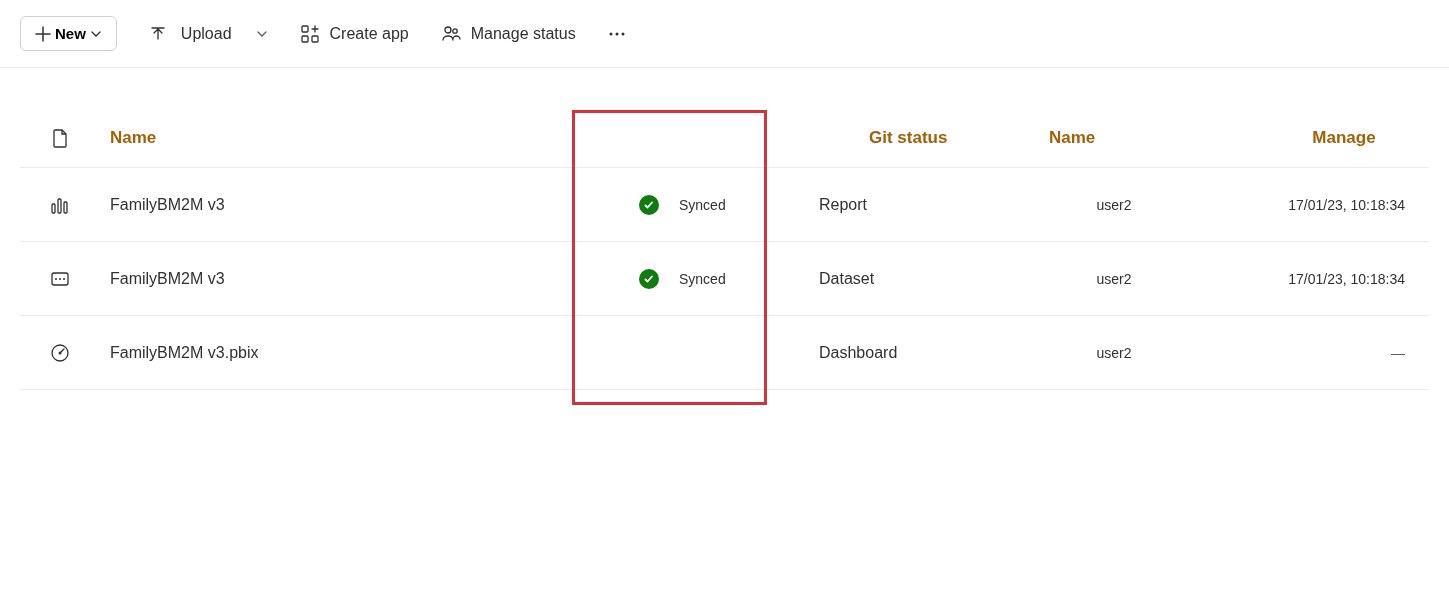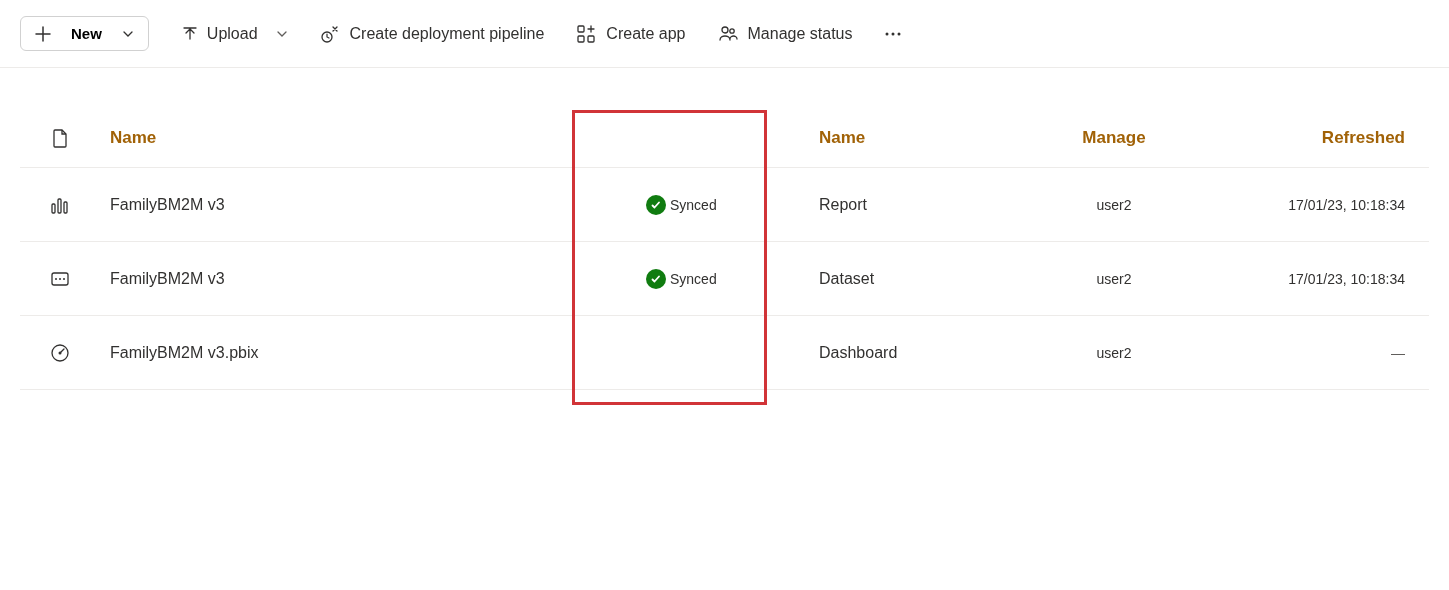--- a/index.html
+++ b/index.html
@@ -12,39 +12,39 @@
     .toolbar {
       display: flex;
       align-items: center;
       padding: 16px 20px;
       border-bottom: 1px solid #edebe9;
       gap: 32px;
     }
     .new-button {
       display: flex;
       align-items: center;
-      gap: 20px;
+      gap: 4px;
       border: 1px solid #d1d1d1;
       border-radius: 6px;
       padding: 8px 14px;
       background: #fff;
       font-weight: 600;
       font-size: 15px;
       cursor: pointer;
       text-align: right;
     }
     .toolbar-item {
       display: flex;
       align-items: center;
       gap: 10px;
       cursor: pointer;
       font-size: 16px;
       color: #323130;
     }
-    .toolbar-item.upload { gap: 8px; }
+    .toolbar-item.upload { gap: 14px; }
     .toolbar-item.upload .chev-holder { margin-left: 10px; }
     .icon { display: inline-flex; align-items: center; justify-content: center; }
     .content {
       padding: 40px 20px 20px 20px;
     }
     .table {
       width: 100%;
     }
     .row {
       display: flex;
@@ -63,23 +63,22 @@
     .col-git { width: 190px; padding-left: 10px; }
     .col-type { width: 210px; font-size: 16px;}
     .col-owner { width: 170px; text-align:center; font-size: 14px;}
     .col-refreshed { width: 230px; text-align:right; padding-right: 24px; font-size: 14px;}
     .header-row .col-owner, .header-row .col-refreshed, .header-row .col-type, .header-row .col-git, .header-row .col-name {
         font-size: 17px;
     }
     .git-cell {
       display: flex;
       align-items: center;
-      gap: 4px;
+      gap: 20px;
       font-size: 14px;
-      margin-left: 7px;
     }
     .synced-circle {
       width: 20px; height: 20px;
       border-radius: 50%;
       background: #107c10;
       display:flex; align-items:center; justify-content:center;
     }
     .unsupported-circle {
       width: 20px; height: 20px;
       border-radius: 50%;
@@ -127,30 +126,20 @@
         </svg>
     </span>
     <span>Upload</span>
     <span class="chev-holder icon">
       <svg width="12" height="12" viewBox="0 0 12 12">
           <path d="M2 4l4 4 4-4" stroke="#605e5c" stroke-width="1.3" fill="none" stroke-linecap="round"></path>
         </svg>
     </span>
   </div>
 
-  <div class="toolbar-item">
-    <span class="icon">
-      <svg width="20" height="20" viewBox="0 0 20 20">
-          <circle cx="7" cy="13" r="5" stroke="#323130" stroke-width="1.3" fill="none"></circle>
-          <path d="M13 3l4 4M17 3l-4 4" stroke="#323130" stroke-width="1.3" stroke-linecap="round"></path>
-          <path d="M7 10v3l2 1" stroke="#323130" stroke-width="1.2" fill="none" stroke-linecap="round"></path>
-        </svg>
-    </span>
-    <span>Create deployment pipeline</span>
-  </div>
 
   <div class="toolbar-item">
     <span class="icon">
       <svg width="20" height="20" viewBox="0 0 20 20">
           <rect x="2" y="2" width="6" height="6" rx="1" stroke="#323130" stroke-width="1.3" fill="none"></rect>
           <rect x="2" y="12" width="6" height="6" rx="1" stroke="#323130" stroke-width="1.3" fill="none"></rect>
           <rect x="12" y="12" width="6" height="6" rx="1" stroke="#323130" stroke-width="1.3" fill="none"></rect>
           <path d="M15 2v6M12 5h6" stroke="#323130" stroke-width="1.3" stroke-linecap="round"></path>
         </svg>
     </span>
@@ -185,23 +174,23 @@
     <div class="row header-row">
       <div class="col-icon">
         <span class="icon">
           <svg width="18" height="20" viewBox="0 0 18 20">
               <path d="M4 2h7l4 4v12a1 1 0 0 1-1 1H4a1 1 0 0 1-1-1V3a1 1 0 0 1 1-1z" stroke="#323130" stroke-width="1.3" fill="none"></path>
               <path d="M11 2v4h4" stroke="#323130" stroke-width="1.3" fill="none"></path>
             </svg>
         </span>
       </div>
       <div class="col-name">Name</div>
+      <div class="col-git">Git status</div>
       <div class="col-type">Name</div>
       <div class="col-owner">Manage</div>
-      <div class="col-refreshed">Refreshed</div>
     </div>
 
     <div class="row">
       <div class="col-icon">
         <span class="icon">
           <svg width="22" height="22" viewBox="0 0 22 22">
               <rect x="3" y="10" width="3" height="9" stroke="#323130" stroke-width="1.3" fill="none" rx="1"></rect>
               <rect x="9" y="5" width="3" height="14" stroke="#323130" stroke-width="1.3" fill="none" rx="1"></rect>
               <rect x="15" y="8" width="3" height="11" stroke="#323130" stroke-width="1.3" fill="none" rx="1"></rect>
             </svg>

